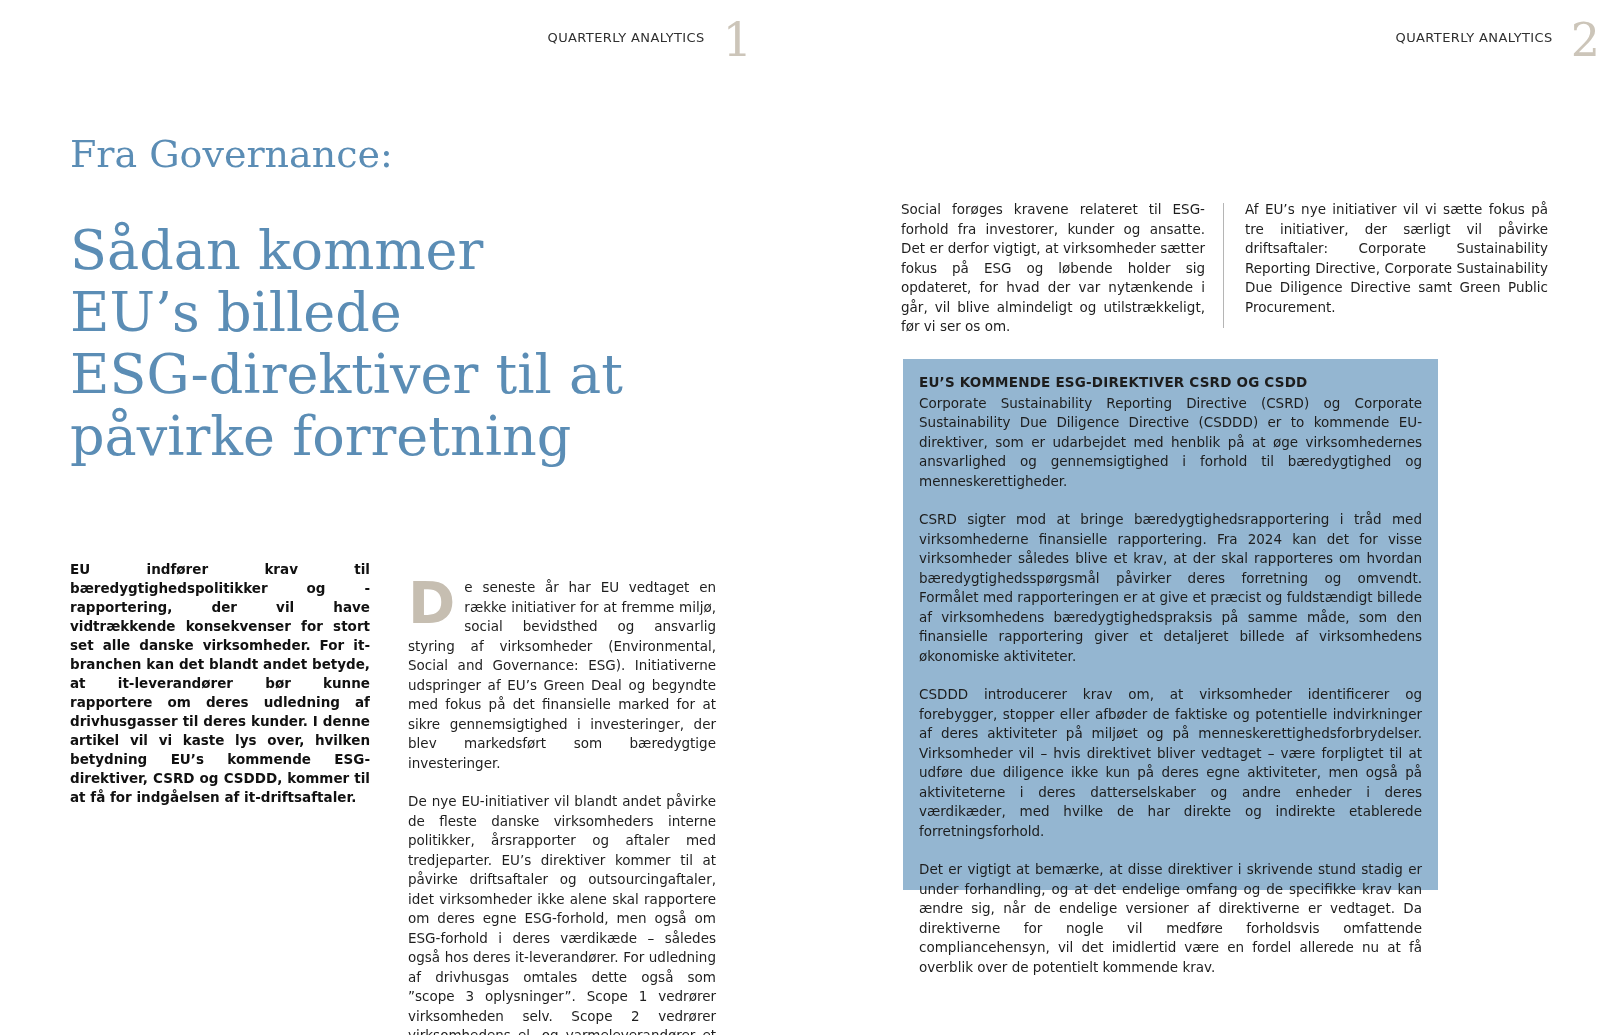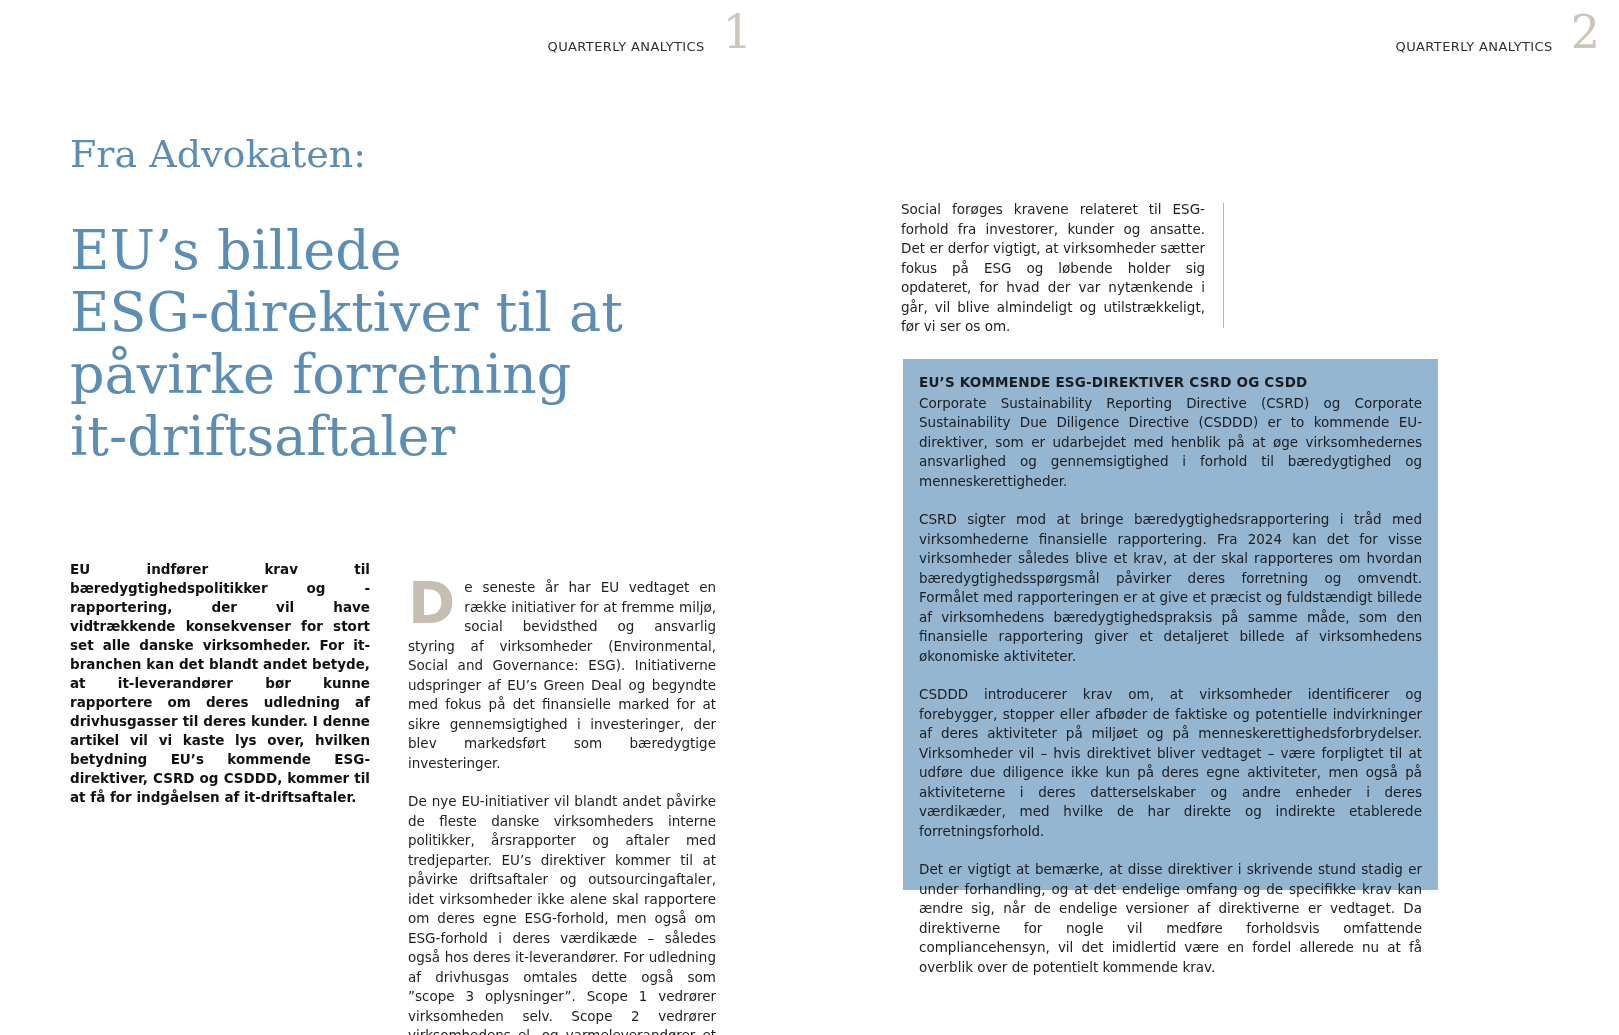--- a/index.html
+++ b/index.html
@@ -6,22 +6,22 @@
   .spread{
     position:relative;
     width:1619px;height:1035px;
     background:#ffffff;
     font-family:"DejaVu Sans","Liberation Sans",sans-serif;
     color:#1e1e1e;
     overflow:hidden;
   }
   
   .running-header{
-    position:absolute;top:10px;
-    display:flex;justify-content:flex-end;align-items:flex-end;gap:18px;
+    position:absolute;top:18px;
+    display:flex;justify-content:flex-end;align-items:flex-start;gap:18px;
   }
   .running-header .rh-label{
     margin-top:12px;
     font-size:13px;letter-spacing:0.4px;color:#2f2f2f;
     white-space:nowrap;
   }
   .running-header .rh-num{
     font-family:"DejaVu Serif","Liberation Serif",serif;
     font-size:46px;line-height:44px;color:#ccc5b9;
   }
@@ -87,44 +87,47 @@
   <div class="running-header hdr1">
     <span class="rh-label">QUARTERLY ANALYTICS</span>
     <span class="rh-num">1</span>
   </div>
 
   <div class="running-header hdr2">
     <span class="rh-label">QUARTERLY ANALYTICS</span>
     <span class="rh-num">2</span>
   </div>
 
-  <div class="kicker">Fra Advokaten:</div>
+  <div class="kicker">Fra Governance:</div>
 
   <h1 class="main-title" style="margin:0;font-weight:normal;">
+    <span>Sådan kommer</span>
     <span>EU’s billede</span>
     <span>ESG-direktiver til at</span>
     <span>påvirke forretning</span>
-    <span>it-driftsaftaler</span>
   </h1>
 
   <div class="col intro-col">
     <p>EU indfører krav til bæredygtighedspolitikker og -rapportering, der vil have vidtrækkende konsekvenser for stort set alle danske virksomheder. For it-branchen kan det blandt andet betyde, at it-leverandører bør kunne rapportere om deres udledning af drivhusgasser til deres kunder. I denne artikel vil vi kaste lys over, hvilken betydning EU’s kommende ESG-direktiver, CSRD og CSDDD, kommer til at få for indgåelsen af it-driftsaftaler.</p>
   </div>
 
   <div class="col body-col">
     <p><span class="dropcap">D</span><span>e seneste år har EU vedtaget en række initiativer for at fremme miljø, social bevidsthed og ansvarlig styring af virksomheder (Environmental, Social and Governance: ESG). Initiativerne udspringer af EU’s Green Deal og begyndte med fokus på det finansielle marked for at sikre gennemsigtighed i investeringer, der blev markedsført som bæredygtige investeringer.</span></p>
     <p>De nye EU-initiativer vil blandt andet påvirke de fleste danske virksomheders interne politikker, årsrapporter og aftaler med tredjeparter. EU’s direktiver kommer til at påvirke driftsaftaler og outsourcingaftaler, idet virksomheder ikke alene skal rapportere om deres egne ESG-forhold, men også om ESG-forhold i deres værdikæde – således også hos deres it-leverandører. For udledning af drivhusgas omtales dette også som ”scope 3 oplysninger”. Scope 1 vedrører virksomheden selv. Scope 2 vedrører virksomhedens el- og varmeleverandører et cetera. Scope 3 er værdikæden.</p>
   </div>
 
   <div class="col p2col1">
     <p>Social forøges kravene relateret til ESG-forhold fra investorer, kunder og ansatte. Det er derfor vigtigt, at virksomheder sætter fokus på ESG og løbende holder sig opdateret, for hvad der var nytænkende i går, vil blive almindeligt og utilstrækkeligt, før vi ser os om.</p>
   </div>
 
   <div class="col-divider"></div>
 
+  <div class="col p2col2">
+    <p>Af EU’s nye initiativer vil vi sætte fokus på tre initiativer, der særligt vil påvirke driftsaftaler: Corporate Sustainability Reporting Directive, Corporate Sustainability Due Diligence Directive samt Green Public Procurement.</p>
+  </div>
 
   <div class="infobox">
     <h2>EU’S KOMMENDE ESG-DIREKTIVER CSRD OG CSDD</h2>
     <p>Corporate Sustainability Reporting Directive (CSRD) og Corporate Sustainability Due Diligence Directive (CSDDD) er to kommende EU-direktiver, som er udarbejdet med henblik på at øge virksomhedernes ansvarlighed og gennemsigtighed i forhold til bæredygtighed og menneskerettigheder.</p>
     <p>CSRD sigter mod at bringe bæredygtighedsrapportering i tråd med virksomhederne finansielle rapportering. Fra 2024 kan det for visse virksomheder således blive et krav, at der skal rapporteres om hvordan bæredygtighedsspørgsmål påvirker deres forretning og omvendt. Formålet med rapporteringen er at give et præcist og fuldstændigt billede af virksomhedens bæredygtighedspraksis på samme måde, som den finansielle rapportering giver et detaljeret billede af virksomhedens økonomiske aktiviteter.</p>
     <p>CSDDD introducerer krav om, at virksomheder identificerer og forebygger, stopper eller afbøder de faktiske og potentielle indvirkninger af deres aktiviteter på miljøet og på menneskerettighedsforbrydelser. Virksomheder vil – hvis direktivet bliver vedtaget – være forpligtet til at udføre due diligence ikke kun på deres egne aktiviteter, men også på aktiviteterne i deres datterselskaber og andre enheder i deres værdikæder, med hvilke de har direkte og indirekte etablerede forretningsforhold.</p>
     <p>Det er vigtigt at bemærke, at disse direktiver i skrivende stund stadig er under forhandling, og at det endelige omfang og de specifikke krav kan ændre sig, når de endelige versioner af direktiverne er vedtaget. Da direktiverne for nogle vil medføre forholdsvis omfattende compliancehensyn, vil det imidlertid være en fordel allerede nu at få overblik over de potentielt kommende krav.</p>
   </div>
 
 </div>

